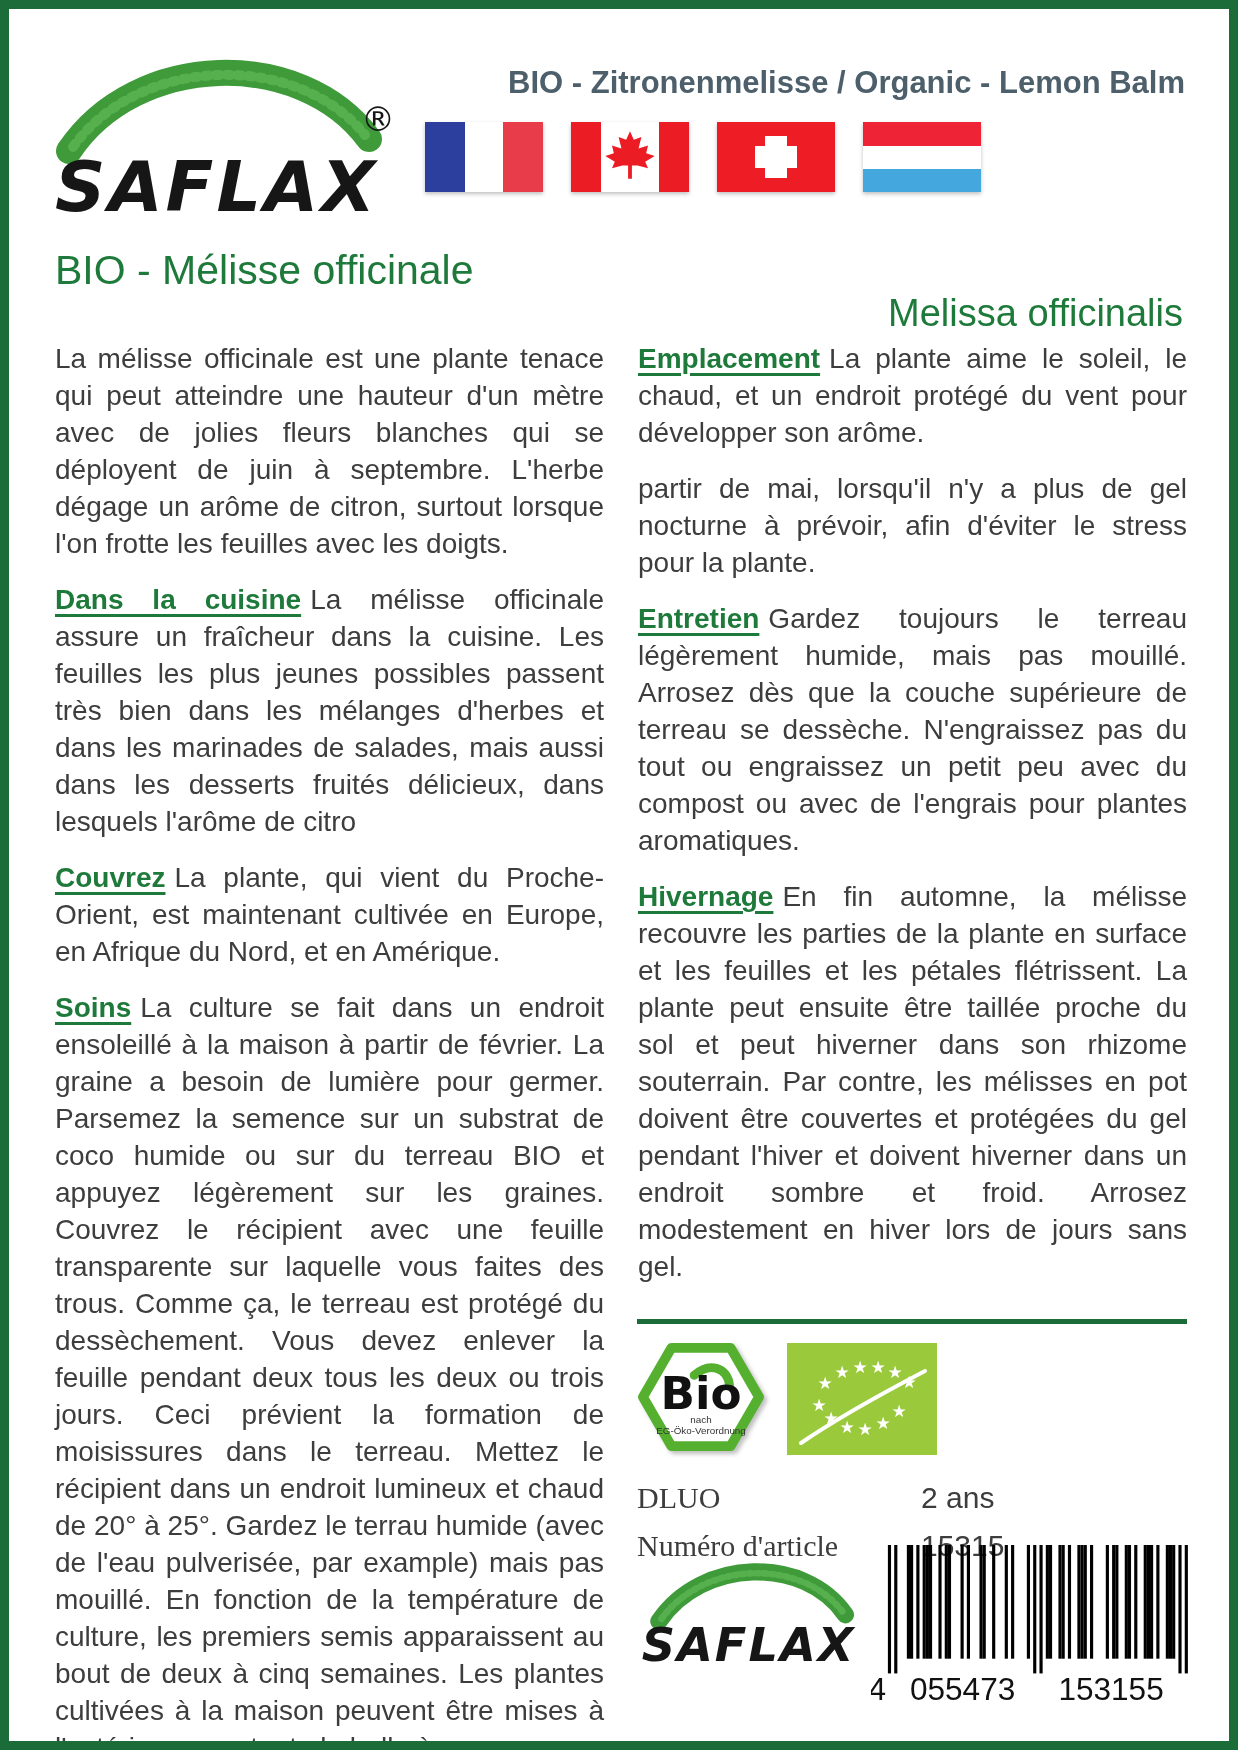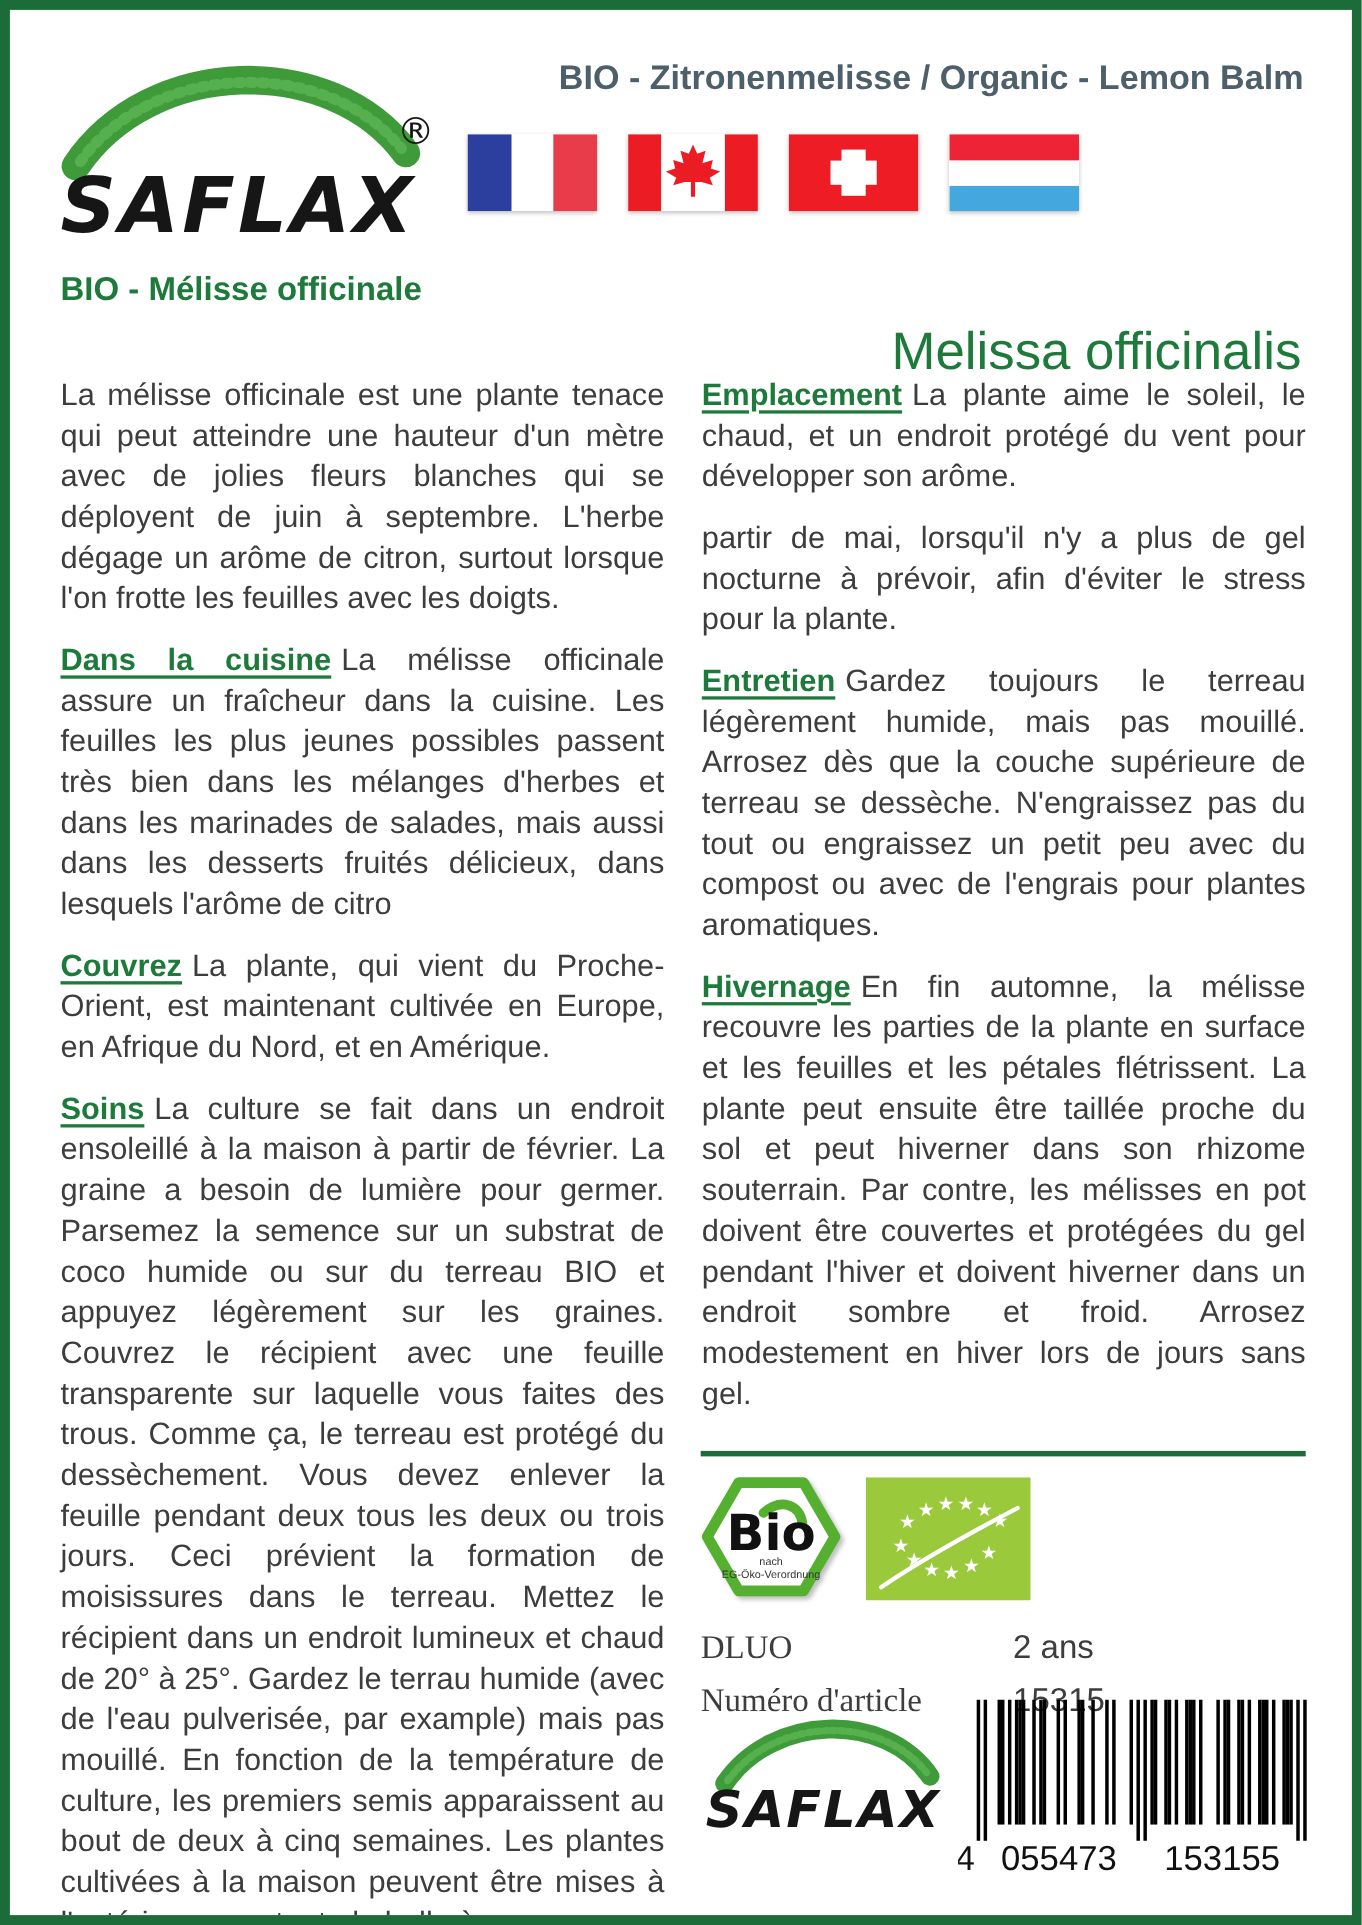--- a/index.html
+++ b/index.html
@@ -4,33 +4,33 @@
 <style>
   html,body{margin:0;padding:0;background:#e8e8e8;}
   .page{
     position:relative; width:1238px; height:1750px; box-sizing:border-box;
     background:#ffffff; border:9px solid #1b6c38; overflow:hidden;
     font-family:"Liberation Sans", sans-serif; color:#3d3d3d;
   }
   
   .brand-logo{position:absolute; left:42px; top:30px; width:340px; height:185px;}
   .product-line{
-    position:absolute; right:44px; top:44px;
+    position:absolute; right:44px; top:56px;
     font-size:31px; font-weight:bold; color:#4d5f6b; letter-spacing:0px;
   }
   .flags{position:absolute; left:416px; top:113px; display:flex; gap:28px;}
   .flags svg{display:block; box-shadow:0 2px 4px rgba(0,0,0,.25);}
   
   .title-main{
     position:absolute; left:46px; top:238px;
-    font-size:30px; font-weight:bold; color:#1e7a3a;
+    font-size:41px; font-weight:normal; color:#1e7a3a;
   }
   .title-latin{
     position:absolute; right:46px; top:283px;
-    font-size:48px; font-weight:normal; color:#1e7a3a;
+    font-size:38px; font-weight:normal; color:#1e7a3a;
   }
   
   .columns{
     position:absolute; left:46px; top:331px; width:1132px;
     display:flex; gap:34px;
   }
   .col{width:549px; font-size:28px; line-height:37px; text-align:justify;}
   .col p{margin:0 0 19px 0;}
   .h{
     color:#1e7a3a; font-weight:bold;

